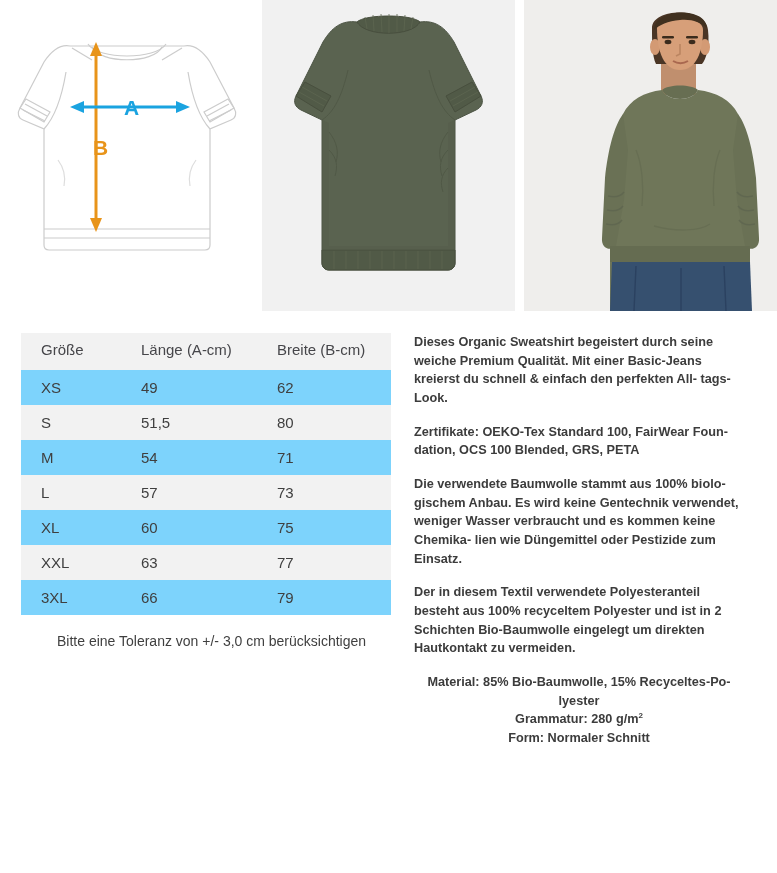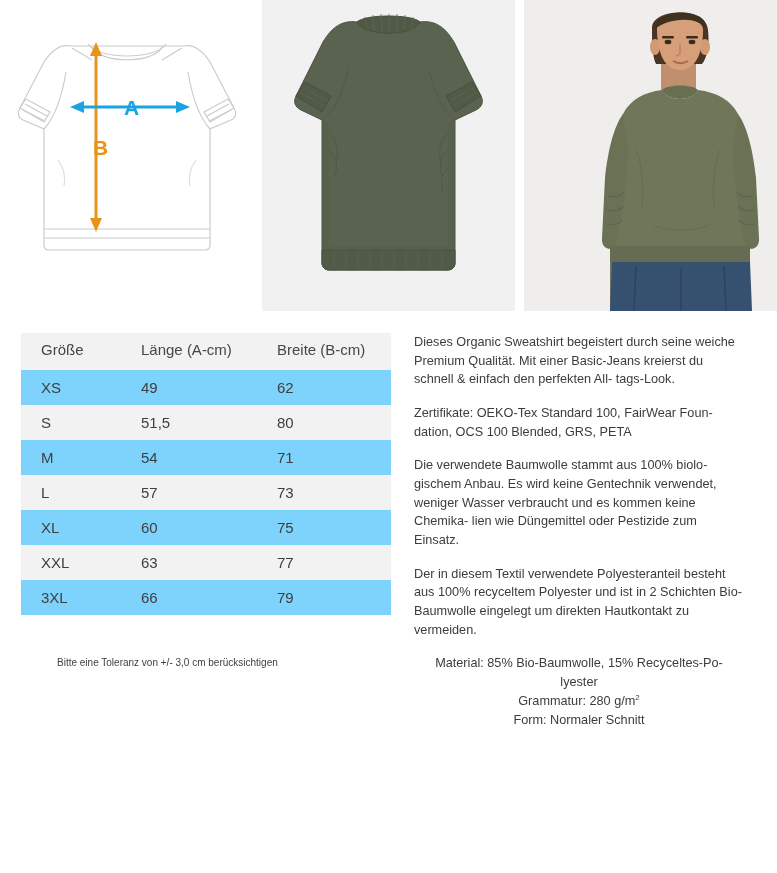--- a/index.html
+++ b/index.html
@@ -39,21 +39,21 @@
 
   
   .model { position: absolute; left: 0; top: 0; width: 253px; height: 311px; }
 
   
   .content {
     display: flex;
     padding: 0;
   }
   .left-col { width: 400px; padding-left: 21px; padding-top: 22px; }
-  .right-col { width: 377px; padding-left: 14px; padding-top: 22px; padding-right: 12px; }
+  .right-col { width: 377px; padding-left: 14px; padding-top: 22px; padding-right: 12px; font-weight: bold; }
 
   
   table.size-table {
     border-collapse: collapse;
     width: 370px;
     font-size: 15px;
   }
   table.size-table th,
   table.size-table td {
     text-align: left;
@@ -67,23 +67,23 @@
     padding-top: 8px;
   }
   table.size-table thead tr { background: #f2f2f2; }
   table.size-table tbody tr.odd { background: #7dd3fc; }
   table.size-table tbody tr.even { background: #f2f2f2; }
   table.size-table col.c1 { width: 100px; }
   table.size-table col.c2 { width: 136px; }
   table.size-table col.c3 { width: 134px; }
 
   .tolerance {
-    margin-top: 42px;
+    margin-top: 18px;
     margin-left: 36px;
-    font-size: 10px;
+    font-size: 14px;
     color: #3f3f3f;
   }
 
   
   .desc-block {
     font-size: 12.7px;
     line-height: 1.47;
     color: #3c3c3c;
     margin-bottom: 15px;
     max-width: 330px;

